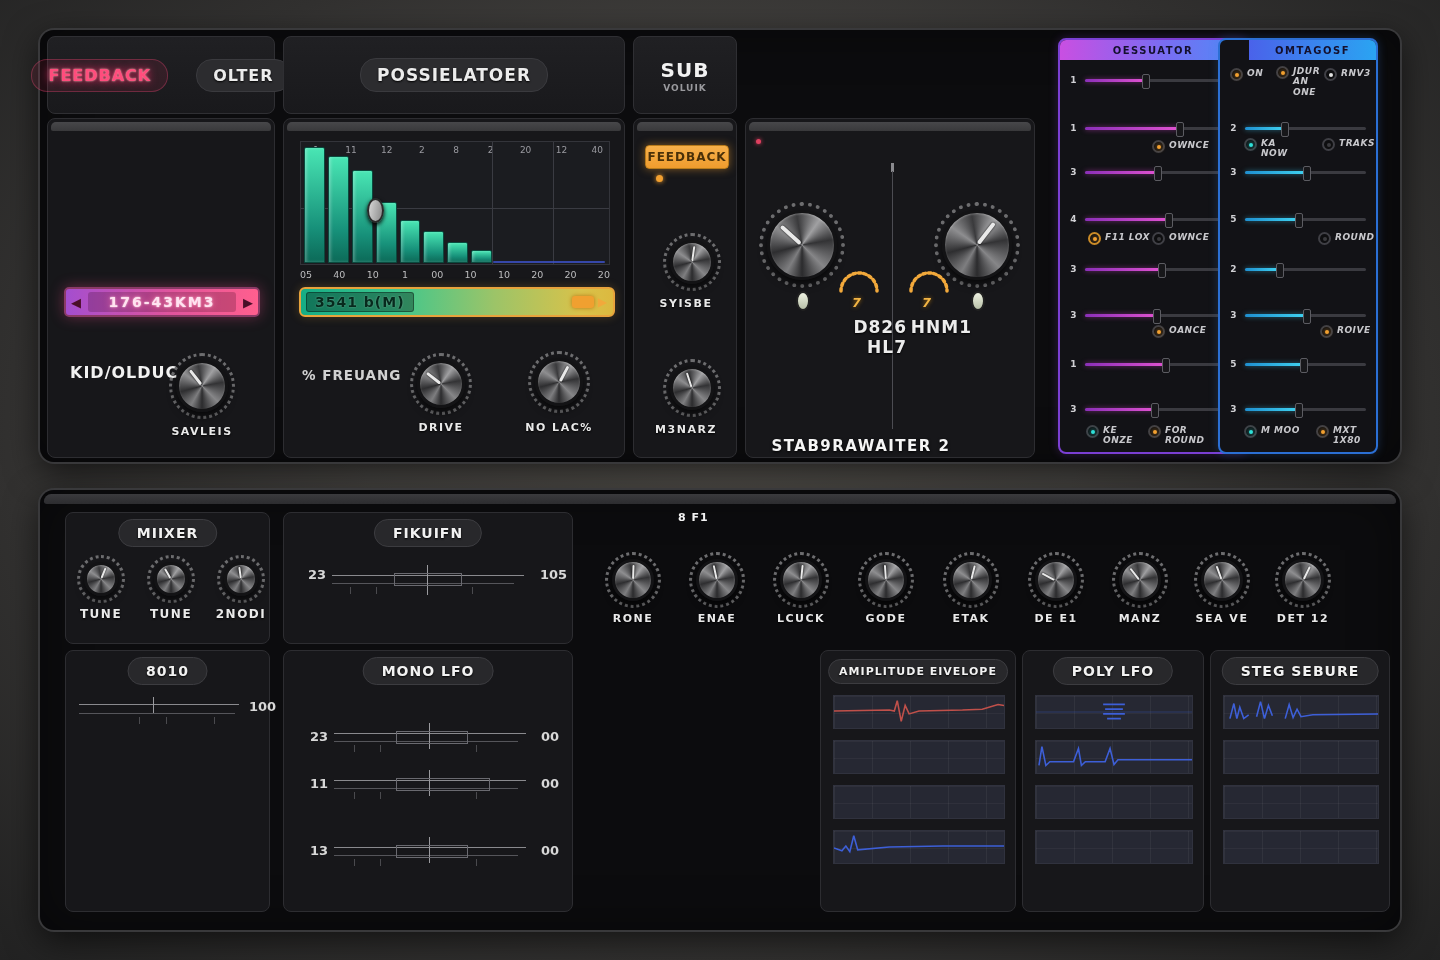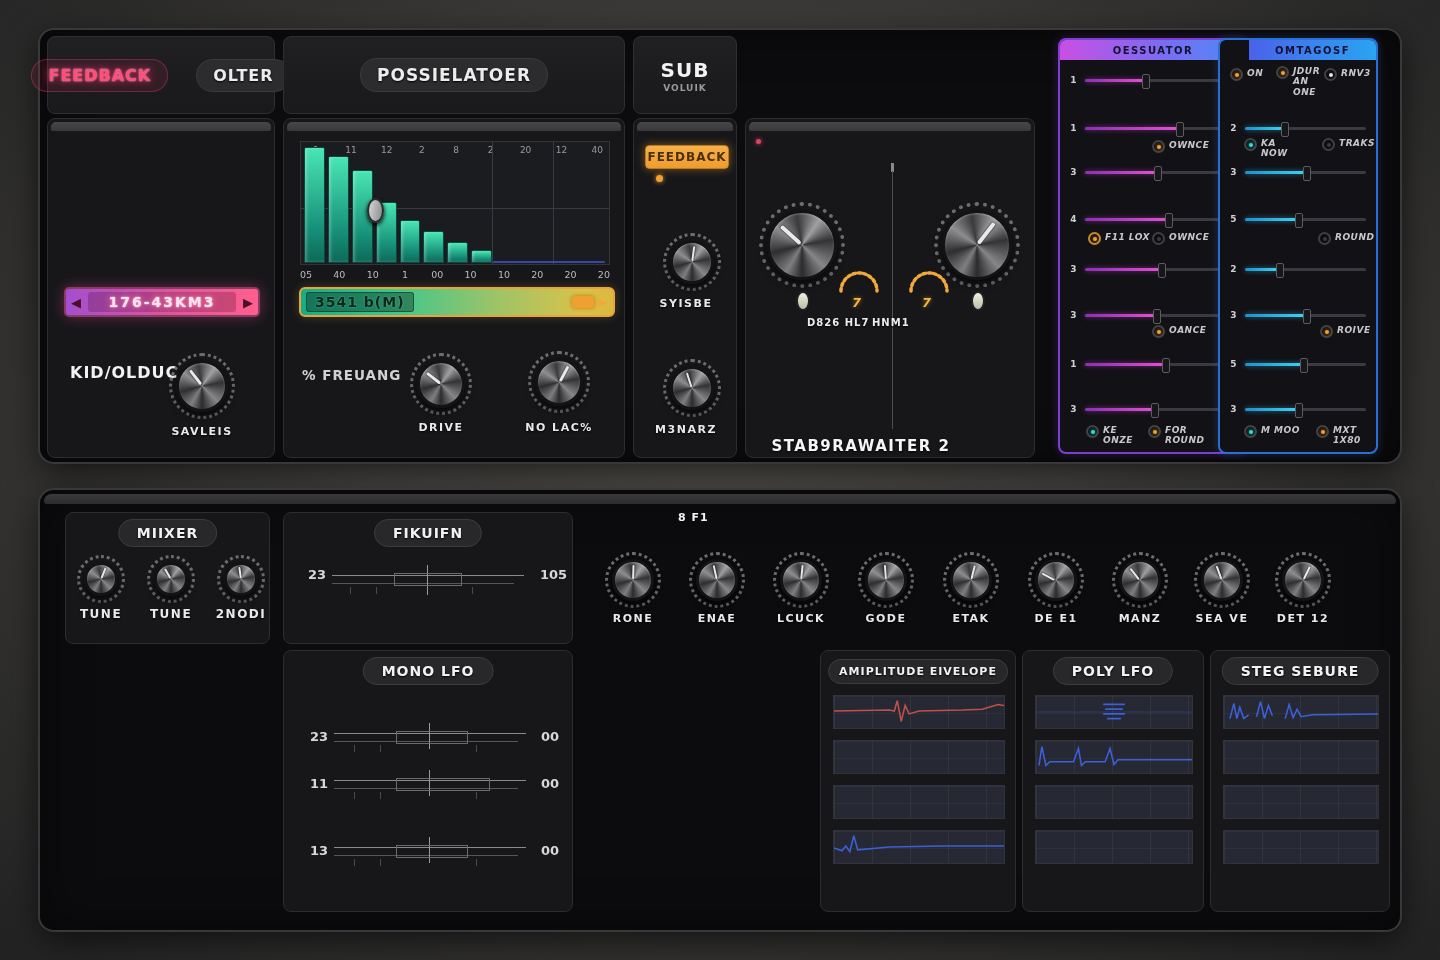--- a/index.html
+++ b/index.html
@@ -53,21 +53,21 @@
     border:2px solid #e8a33c;box-shadow:0 0 10px rgba(230,170,60,.25);}
   .readout{margin-left:5px;padding:1px 8px;background:rgba(8,30,22,.38);border:1px solid rgba(0,0,0,.35);
     border-radius:3px;color:#072a1d;font-weight:bold;font-size:14px;letter-spacing:1px;text-shadow:0 0 2px rgba(255,255,255,.35);}
   .obox{width:22px;height:12px;background:#f0a030;border-radius:3px;margin-left:auto;margin-right:4px;box-shadow:0 0 4px #b87514;}
   .garrow{color:#f2a93b;font-size:12px;margin-right:6px;}
   .badge{position:absolute;background:linear-gradient(#f7b04a,#ef9c2e);color:#4a3008;font-weight:bold;font-size:12px;
     letter-spacing:1px;text-align:center;border:1px solid #b97b1a;border-radius:4px;padding:4px 0;
     box-shadow:0 0 9px rgba(240,160,48,.5);}
   .dot{position:absolute;border-radius:50%;}
   .arcv{position:absolute;color:#f2b545;font-weight:bold;font-size:13px;font-style:italic;text-shadow:0 0 4px #a06a10;}
-  .flabel{position:absolute;font-size:10px;color:#ececec;font-weight:bold;letter-spacing:1px;text-align:left;text-shadow:0 1px 2px #000;}
+  .flabel{position:absolute;font-size:17px;color:#ececec;font-weight:bold;letter-spacing:1px;text-align:right;text-shadow:0 1px 2px #000;}
   .brand{position:absolute;color:#f5f5f5;font-weight:bold;font-size:15px;letter-spacing:1.5px;text-shadow:0 1px 3px #000;}
   .oscbox{position:absolute;background:#121216;border-radius:8px;box-sizing:border-box;overflow:hidden;}
   .oscbox.a{border:2px solid #7b3fd4;box-shadow:0 0 10px rgba(150,70,230,.25);}
   .oscbox.b{border:2px solid #2b6fd4;box-shadow:0 0 10px rgba(60,130,230,.25);}
   .oschdr{position:absolute;left:0;right:0;top:0;height:20px;display:flex;align-items:center;justify-content:center;
     font-size:10px;font-weight:bold;letter-spacing:1.5px;color:#14102e;}
   .oschdr.a{background:linear-gradient(90deg,#c94fe2,#7a6cf2 55%,#4b8df7);}
   .oschdr.b{background:linear-gradient(90deg,#4a62ea,#2aa4f2);margin-left:29px;}
   .orow{position:absolute;left:8px;right:10px;height:14px;display:flex;align-items:center;gap:6px;}
   .onum{width:11px;text-align:center;font-size:9px;color:#d0d0d4;font-weight:bold;flex:none;}
@@ -511,20 +511,32 @@
         </div>
       <div class="klbl" style="left:604px;top:107px;width:80px">SEA VE</div>
       <div class="knob" style="left:697px;top:47px;width:56px;height:56px">
           <div class="cap">
             <div class="ptr" style="transform:rotate(26deg)"></div>
           </div>
         </div>
       <div class="klbl" style="left:685px;top:107px;width:80px">DET 12</div>
     </div>
 
+    <div class="box" style="left:25px;top:160px;width:205px;height:262px">
+      <span class="pill" style="top:6px">8010</span>
+      <div class="mslider" style="position:absolute;left:13px;top:40px;width:165px;height:36px">
+        <div class="msl1" style="top:13px;width:160px"></div>
+        <div class="msl2" style="top:22px;width:156px"></div>
+        <div class="mtick" style="left:74px;top:6px;height:16px"></div>
+        <div class="msub" style="left:60px;top:26px"></div>
+        <div class="msub" style="left:87px;top:26px"></div>
+        <div class="msub" style="left:135px;top:26px"></div>
+      </div>
+      <span class="mnum" style="left:183px;top:48px">100</span>
+    </div>
 
     <div class="box" style="left:243px;top:160px;width:290px;height:262px">
       <span class="pill" style="top:6px">MONO LFO</span>
       <span class="mnum" style="left:26px;top:78px">23</span>
       <div class="mslider" style="position:absolute;left:50px;top:70px;width:200px;height:28px">
         <div class="msl1" style="top:12px;width:192px"></div>
           <div class="msl2" style="top:20px;width:184px"></div>
         <div class="mtick" style="left:95px;top:2px;height:26px"></div>
         <div class="mbox" style="left:62px;top:10px;width:70px"></div>
         <div class="msub" style="left:20px;top:24px"></div>

